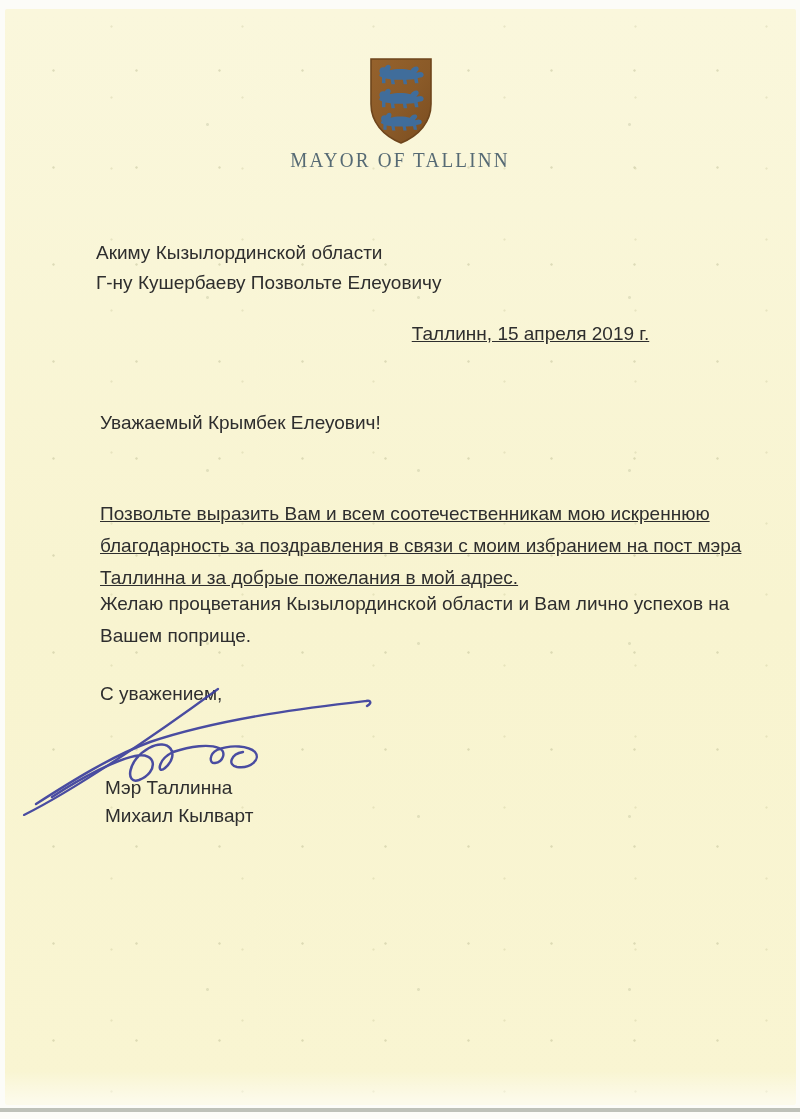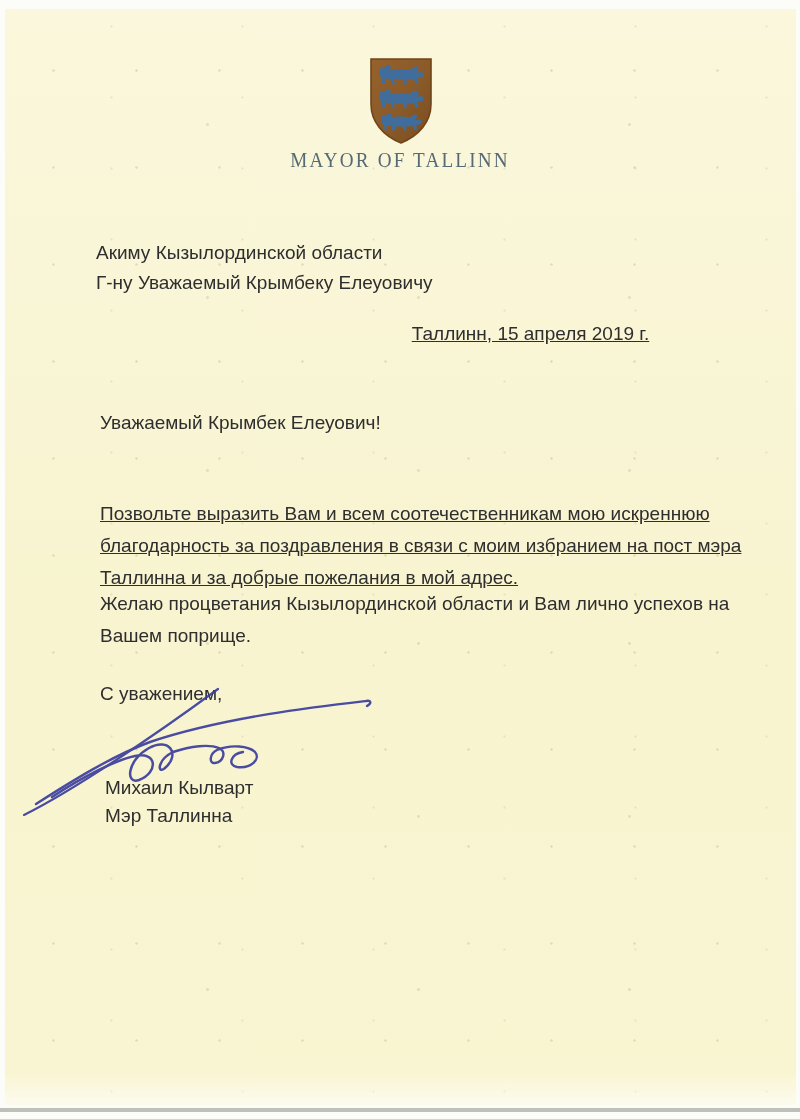--- a/index.html
+++ b/index.html
@@ -88,21 +88,21 @@
       <use href="#lion" transform="translate(8,9) scale(0.87)"></use>
       <use href="#lion" transform="translate(8,33) scale(0.87)"></use>
       <use href="#lion" transform="translate(10,57) scale(0.8)"></use>
     </g>
   </svg>
 
   <div class="org-title">MAYOR OF TALLINN</div>
 
   <div class="txt recipient">
     <div>Акиму Кызылординской области</div>
-    <div>Г-ну Уважаемый Крымбеку Елеуовичу</div>
+    <div>Г-ну Кушербаеву Позвольте Елеуовичу</div>
   </div>
 
   <div class="txt dateline">Таллинн, 15 апреля 2019 г.</div>
 
   <div class="txt salutation">Уважаемый Крымбек Елеуович!</div>
 
   <div class="txt para para1">
     <div>Позвольте выразить Вам и всем соотечественникам мою искреннюю</div>
     <div>благодарность за поздравления в связи с моим избранием на пост мэра</div>
     <div>Таллинна и за добрые пожелания в мой адрес.</div>
@@ -118,19 +118,19 @@
   <svg class="signature-svg" viewBox="0 0 362 132" aria-hidden="true">
     <g fill="none" stroke="#3b3e9d" stroke-linecap="round" stroke-linejoin="round" opacity="0.92">
       <path stroke-width="2.4" d="M 14 120 C 50 97 90 72 128 58 C 202 33 300 22 344 17 C 349 16 350 19 345 22"></path>
       <path stroke-width="2.2" d="M 2 131 C 52 106 132 52 196 5"></path>
       <path stroke-width="2.5" d="M 30 113 C 62 92 94 76 113 72 C 135 67 137 88 117 96 C 103 101 105 76 127 64 C 147 53 159 70 143 84 C 135 91 135 76 151 68"></path>
       <path stroke-width="2.4" d="M 151 68 C 169 62 187 60 197 64 C 205 68 201 78 193 79 C 187 80 187 70 195 66 C 209 60 227 62 233 68 C 239 75 229 85 215 83 C 205 81 209 70 221 68"></path>
     </g>
   </svg>
 
   <div class="txt sig-block">
+    <div>Мэр Таллинна</div>
     <div>Михаил Кылварт</div>
-    <div>Мэр Таллинна</div>
   </div>
 
   <div class="scan-edge-line"></div>
 
 </div>
 
 </body></html>

